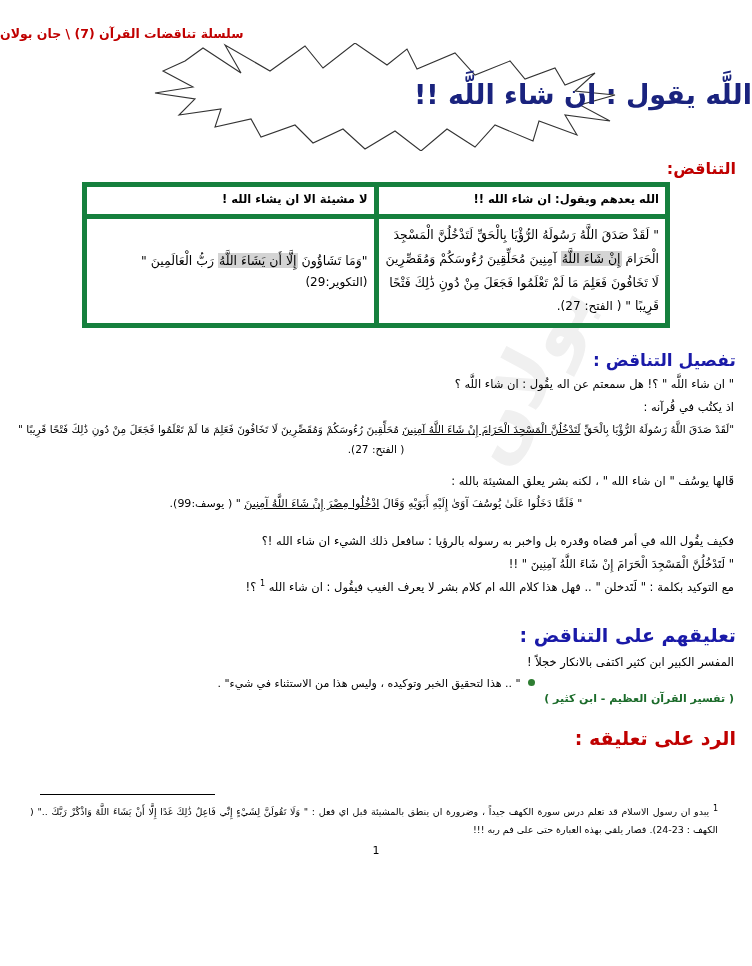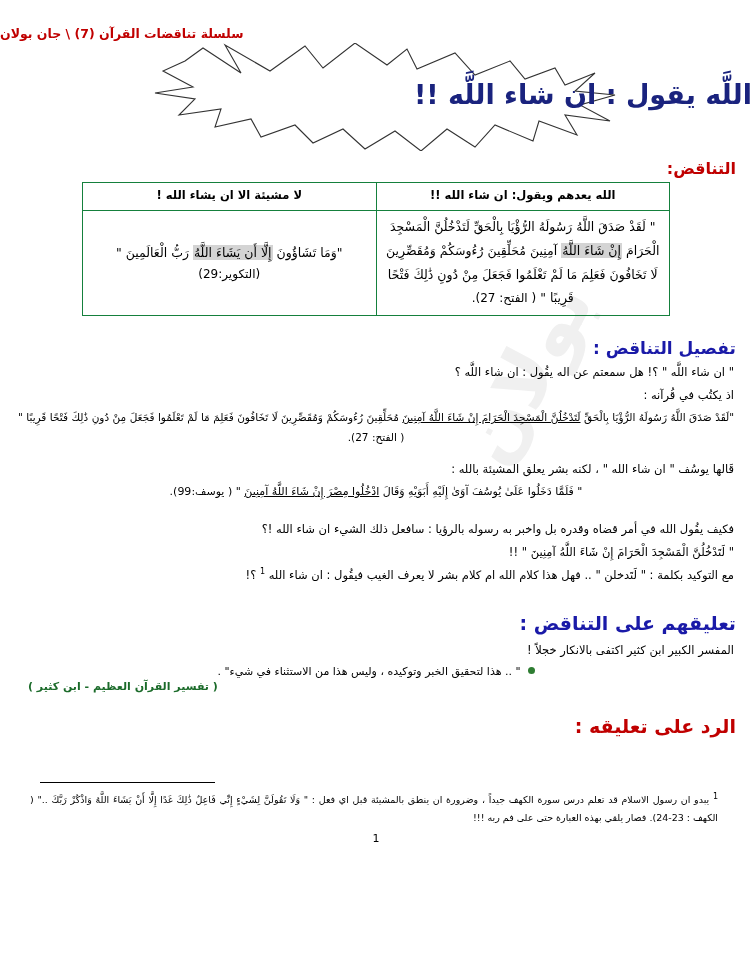--- a/index.html
+++ b/index.html
@@ -116,26 +116,26 @@
     justify-content:center;
     margin-top:4px;
   }
   table.contradiction{
     border-collapse:collapse;
     width:588px;
     direction:rtl;
     table-layout:fixed;
   }
   table.contradiction td{
-    border:1px solid #15803d;
+    border:5px solid #15803d;
     vertical-align:top;
     padding:4px 6px;
     font-size:11.5px;
     line-height:1.55;
-    text-align:center;
+    text-align:right;
   }
   table.contradiction td.hdr{
     font-weight:bold;
     font-size:11.5px;
     padding:4px 6px 5px 6px;
     height:18px;
   }
   td.body-cell{
     height:96px;
     font-size:12px;
@@ -195,21 +195,21 @@
     background:#2e7d32;
     display:inline-block;
     flex:0 0 auto;
     position:relative;
     top:-1px;
   }
   .src-green{
     color:#1b6b2a;
     font-weight:bold;
     font-size:11px;
-    text-align:left;
+    text-align:right;
     direction:rtl;
     margin:2px 0 0 10px;
     padding:0 18px;
   }
 
   
   .fn-rule{
     width:175px;
     height:0;
     border-top:1px solid #000;

